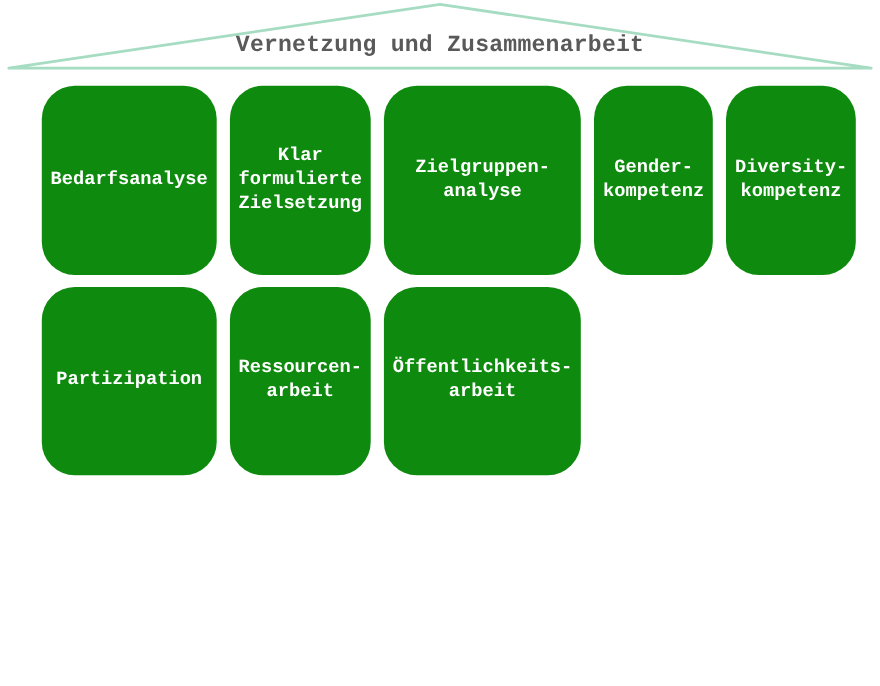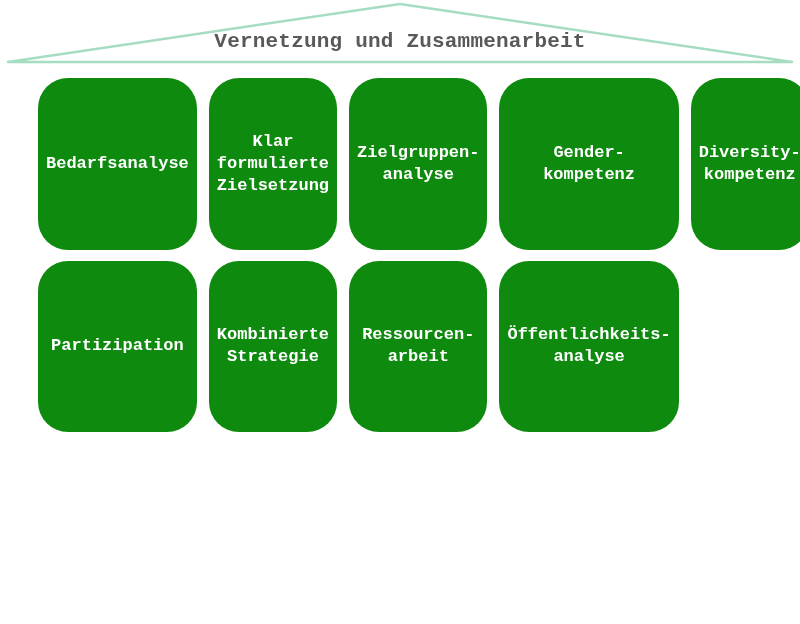--- a/index.html
+++ b/index.html
@@ -100,26 +100,22 @@
 kompetenz</span>
       </div>
       <div class="tile">
         <span class="tile-label">Diversity-
 kompetenz</span>
       </div>
       <div class="tile">
         <span class="tile-label">Partizipation</span>
       </div>
       <div class="tile">
-        <span class="tile-label">Kombinierte
-Strategie</span>
-      </div>
-      <div class="tile">
         <span class="tile-label">Ressourcen-
 arbeit</span>
       </div>
       <div class="tile">
         <span class="tile-label">Öffentlichkeits-
-analyse</span>
+arbeit</span>
       </div>
     </div>
 
 </div>
 
 </body></html>

